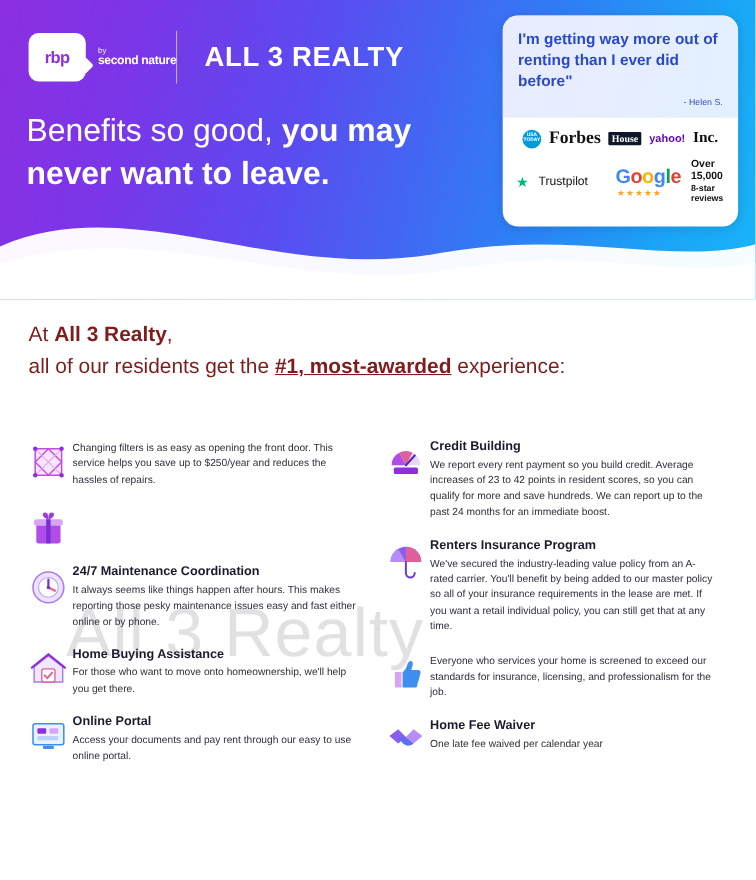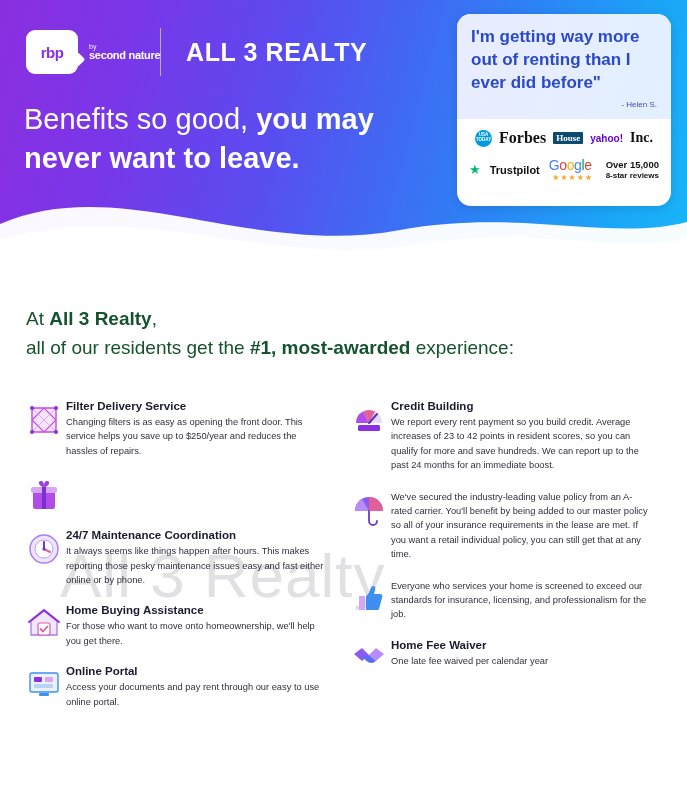--- a/index.html
+++ b/index.html
@@ -101,21 +101,21 @@
     border-radius: 14px;
     box-shadow: 0 2px 10px rgba(0,0,0,.12);
     overflow: hidden;
   }
   .card-quote-band {
     background: linear-gradient(100deg,#e9ecff 0%, #e2f0ff 100%);
     padding: 12px 14px 10px 14px;
   }
   .card-quote {
     color: #2a49c9;
-    font-size: 17px;
+    font-size: 14px;
     line-height: 1.34;
     font-weight: 600;
   }
   .card-attrib {
     margin-top: 6px;
     text-align: right;
     font-size: 8px;
     color: #3a4bb8;
     font-weight: normal;
   }
@@ -132,50 +132,50 @@
     position: relative; flex: none;
   }
   .press-row .usat span {
     position: absolute; left: 0; right: 0; top: 3px;
     text-align: center; color: #fff; font-size: 4.5px; font-weight: bold; line-height: 1.05;
   }
   .press-serif { font-family: "Liberation Serif", serif; font-size: 16px; font-weight: bold; color:#111; }
   .press-house {
     font-family: "Liberation Serif", serif;
     font-size: 9px; font-weight: bold; color: #fff;
-    background: #0c4a6e; padding: 1px 3px; border-radius: 1px;
+    background: #0f172a; padding: 1px 3px; border-radius: 1px;
   }
   .press-yahoo { font-size: 10px; font-weight: bold; color: #5f01d1; text-align: center; }
   .press-inc { font-size: 14px; font-weight: bold; color: #111; font-family: "Liberation Serif", serif; }
 
   .trust-row {
     display: flex;
     align-items: center;
     gap: 9px;
     padding: 6px 12px 0 12px;
   }
   .tp-star { color: #00b67a; font-size: 13px; line-height: 1; }
-  .tp-name { font-size: 11px; font-weight: bold; color: #111; }
-  .goog { font-size: 14px; font-weight: normal; letter-spacing: -0.4px; }
+  .tp-name { font-size: 11px; font-weight: normal; color: #111; }
+  .goog { font-size: 18px; font-weight: bold; letter-spacing: -0.4px; margin-left: 16px; }
   .goog .g1{color:#4285F4}.goog .g2{color:#DB4437}.goog .g3{color:#F4B400}.goog .g4{color:#4285F4}.goog .g5{color:#0F9D58}.goog .g6{color:#DB4437}
   .goog-stars { color: #f5a623; font-size: 8px; letter-spacing: 1px; text-align: center; }
   .rev-count { font-size: 9.5px; font-weight: bold; color: #111; line-height: 1.15; }
   .rev-count small { display: block; font-size: 8px; font-weight: bold; }
 
   
   .intro {
     position: absolute;
-    left: 26px; top: 305px;
+    left: 26px; top: 291px;
     width: 620px;
-    color: #14532d;
+    color: #7f1d1d;
   }
   .intro-l1 { font-size: 19px; font-weight: 300; line-height: 1.5; }
   .intro-l1 b { font-weight: bold; }
   .intro-l2 { font-size: 19px; font-weight: 300; line-height: 1.5; }
-  .intro-l2 b { font-weight: bold; }
+  .intro-l2 b { font-weight: bold; text-decoration: underline; }
 
   .watermark {
     position: absolute;
     left: 60px; top: 540px;
     font-size: 62px;
     color: rgba(120,120,130,.22);
     font-weight: 400;
     letter-spacing: 1px;
     white-space: nowrap;
     pointer-events: none;
@@ -290,21 +290,20 @@
             <rect x="5" y="5" width="24" height="24" rx="3" fill="#f7e6fb" stroke="#c44ce0" stroke-width="1.4"></rect>
             <path d="M5 17 L17 5 L29 17 L17 29 Z" fill="none" stroke="#c44ce0" stroke-width="1.2"></path>
             <path d="M5 5 L29 29 M29 5 L5 29" stroke="#e0a6ef" stroke-width="1"></path>
             <circle cx="5" cy="5" r="2" fill="#8b2fe0"></circle>
               <circle cx="29" cy="5" r="2" fill="#8b2fe0"></circle>
             <circle cx="5" cy="29" r="2" fill="#8b2fe0"></circle>
               <circle cx="29" cy="29" r="2" fill="#8b2fe0"></circle>
           </svg>
         </div>
         <div class="f-txt">
-          <div class="f-title">Filter Delivery Service</div>
           <div class="f-desc">Changing filters is as easy as opening the front door. This service helps you save up to $250/year and reduces the hassles of repairs.</div>
         </div>
       </div>
 
       <div class="feature">
         <div class="f-icon">
           <svg width="30" height="34" viewBox="0 0 30 34">
             <rect x="4" y="13" width="22" height="18" rx="2" fill="#b24ce8"></rect>
             <rect x="2" y="9" width="26" height="6" rx="2" fill="#d6a6f5"></rect>
             <rect x="13" y="9" width="4" height="22" fill="#7a2fd0"></rect>
@@ -384,20 +383,21 @@
       <div class="feature">
         <div class="f-icon">
           <svg width="34" height="34" viewBox="0 0 34 34">
             <path d="M3 18 A14 14 0 0 1 31 18 Z" fill="#8b5cf0"></path>
             <path d="M3 18 A14 14 0 0 1 10 6 L17 18 Z" fill="#b88cf8"></path>
             <path d="M17 4 A14 14 0 0 1 31 18 L17 18 Z" fill="#e0609a"></path>
             <path d="M17 18 L17 28 A4 4 0 0 0 25 28" fill="none" stroke="#6b3ad0" stroke-width="1.8" stroke-linecap="round"></path>
           </svg>
         </div>
         <div class="f-txt">
+          <div class="f-title">Renters Insurance Program</div>
           <div class="f-desc">We've secured the industry-leading value policy from an A-rated carrier. You'll benefit by being added to our master policy so all of your insurance requirements in the lease are met. If you want a retail individual policy, you can still get that at any time.</div>
         </div>
       </div>
 
       <div class="feature">
         <div class="f-icon">
           <svg width="32" height="32" viewBox="0 0 32 32">
             <path d="M12 14 L12 28 L6 28 L6 14 Z" fill="#d6a6f5"></path>
             <path d="M13 14 C13 14 16 12 17 8 C18 4 21 3 22 5 C23 7 21 11 21 12 L27 12 C29 12 30 14 29 16 L26 27 C25.5 28 24.5 28 23.5 28 L13 28 Z" fill="#3f8ff0"></path>
           </svg>

